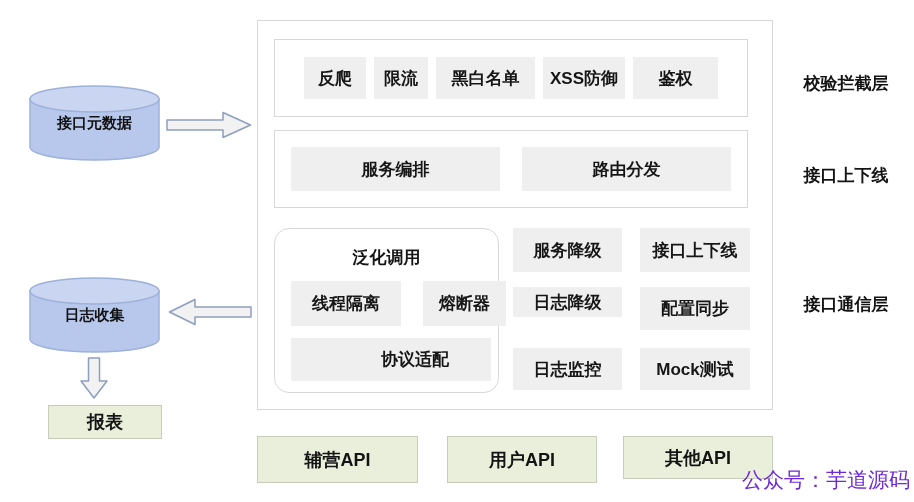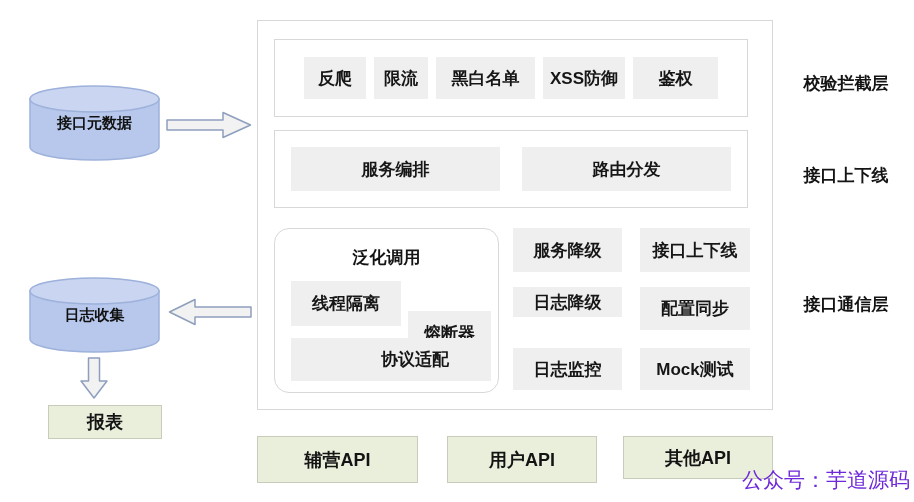--- a/index.html
+++ b/index.html
@@ -64,21 +64,21 @@
   </div>
 
   <div id="row2" class="abs box" style="left:274px;top:130px;width:474px;height:78px;">
     <div class="node">服务编排</div>
     <div class="node">路由分发</div>
   </div>
 
   <div class="abs box" style="left:274px;top:228px;width:225px;height:165px;border-radius:15px;">
     <div id="generic-title">泛化调用</div>
     <div class="node abs" style="left:16px;top:52px;width:110px;height:45px;">线程隔离</div>
-    <div class="node abs" style="left:133px;top:52px;width:83px;height:45px;margin-top:30px;">熔断器</div>
+    <div class="node abs" style="left:148px;top:52px;width:83px;height:45px;">熔断器</div>
     <div class="node abs" style="left:16px;top:109px;width:200px;height:43px;padding-left:48px;">协议适配</div>
   </div>
 
   <div class="node abs" style="left:513px;top:228px;width:109px;height:44px;">服务降级</div>
   <div class="node abs" style="left:640px;top:228px;width:110px;height:44px;">接口上下线</div>
   <div class="node abs" style="left:513px;top:287px;width:109px;height:30px;">日志降级</div>
   <div class="node abs" style="left:640px;top:287px;width:110px;height:43px;">配置同步</div>
   <div class="node abs" style="left:513px;top:348px;width:109px;height:42px;">日志监控</div>
   <div class="node abs" style="left:640px;top:348px;width:110px;height:42px;">Mock测试</div>
 

